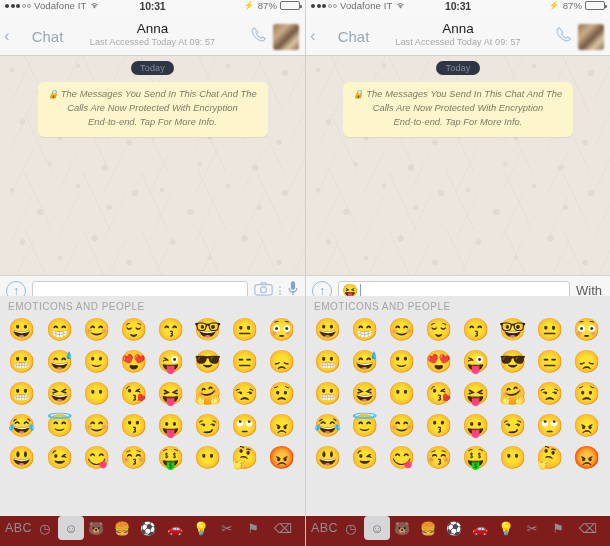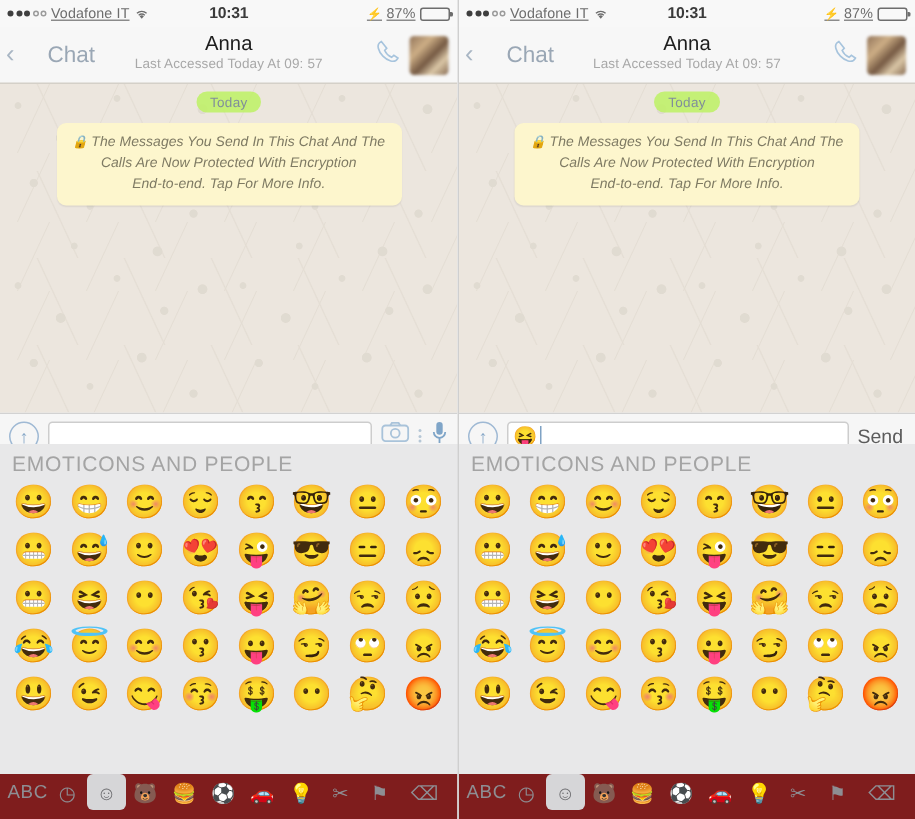--- a/index.html
+++ b/index.html
@@ -12,23 +12,23 @@
   .stage { position: relative; width: 610px; height: 546px; }
 
   
   .panels { display: flex; width: 610px; height: 296px; }
   .panel { width: 305px; height: 296px; position: relative; overflow: hidden; }
   .panel.right { border-left: 1px solid #cfcfcf; }
 
   
   .statusbar {
     height: 18px; background: #f8f8f8;
-    display: flex; align-items: center;
+    display: flex; align-items: flex-start;
     padding: 0 5px; font-size: 9.5px; color: #8b8b8b;
-    letter-spacing: .1px; position: relative; text-decoration: underline;
+    letter-spacing: .1px; position: relative;
   }
   .sb-left { display: flex; align-items: center; gap: 3px; }
   .dots { display: flex; align-items: center; gap: 1.5px; }
   .dot { width: 4px; height: 4px; border-radius: 50%; background: #3f3f3f; }
   .dot.hollow { background: transparent; border: 1px solid #9b9b9b; width: 4px; height: 4px; }
   .carrier { font-size: 9.5px; color: #6d6d6d; }
   .wifi { width: 11px; height: 9px; position: relative; display:inline-block; }
   .sb-center {
     position: absolute; left: 0; right: 0; text-align: center;
     font-size: 10.5px; color: #3a3a3a; font-weight: bold; letter-spacing: -.2px;
@@ -94,21 +94,21 @@
       linear-gradient(115deg, transparent 48%, #ddd6cb 49%, transparent 50%),
       linear-gradient(65deg, transparent 60%, #ddd6cb 61%, transparent 62%);
     background-size: 150px 120px, 150px 120px, 150px 120px, 150px 120px, 150px 120px,
                      150px 120px, 150px 120px, 150px 120px, 150px 120px, 150px 120px,
                      150px 120px, 46px 46px, 58px 58px;
   }
   .chat-inner { position: relative; z-index: 2; padding-top: 5px; }
 
   .daypill-wrap { display: flex; justify-content: center; }
   .daypill {
-    background: #bef264; color: #6e7f90; font-size: 9px;
+    background: #0f172a; color: #6e7f90; font-size: 9px;
     padding: 2px 9px; border-radius: 8px; letter-spacing: .2px;
     opacity: .85; filter: blur(.15px);
   }
 
   .notice-wrap { display: flex; justify-content: center; margin-top: 7px; }
   .notice {
     background: #fdf6cd; border-radius: 6px;
     padding: 6px 9px 7px; width: 230px; text-align: center;
     box-shadow: 0 1px 1px rgba(0,0,0,.07);
   }
@@ -140,21 +140,21 @@
   .dots-v { display: flex; flex-direction: column; gap: 1.5px; }
   .dv { width: 2px; height: 2px; border-radius: 50%; background: #b6c7d6; }
   .mic-ico { color: #7fa5c8; }
   .send-label { font-size: 13px; color: #5b5b5b; padding-right: 2px; }
 
   
   .keyboard { width: 610px; height: 250px; display: flex; }
   .kb-half { width: 305px; height: 250px; background: #e8e8e9; position: relative; }
   .kb-half.right { border-left: 1px solid #cfcfcf; }
   .kb-section {
-    font-size: 14px; color: #a4a4a4; letter-spacing: .5px;
+    font-size: 10px; color: #a4a4a4; letter-spacing: .5px;
     padding: 5px 0 3px 8px; filter: blur(.2px);
   }
   .emoji-grid {
     display: grid; grid-template-columns: repeat(8, 1fr);
     row-gap: 2px; padding: 0 4px;
   }
   .emoji-cell {
     height: 30px; display: flex; align-items: center; justify-content: center;
     font-size: 22px; line-height: 1;
   }
@@ -334,21 +334,21 @@
           </div>
         </div>
       </div>
 
       <div class="inputbar">
         <div class="circ-btn">↑</div>
         <div class="textfield">
           <span class="tf-emoji">😝</span>
           <span class="caret"></span>
         </div>
-        <span class="send-label">Send</span>
+        <span class="send-label">With</span>
       </div>
     </div>
   </div>
 
   <div class="keyboard">
 
     <div class="kb-half left">
       <div class="kb-section">EMOTICONS AND PEOPLE</div>
       <div class="emoji-grid" id="grid-left">
           <div class="emoji-cell">😀</div>

